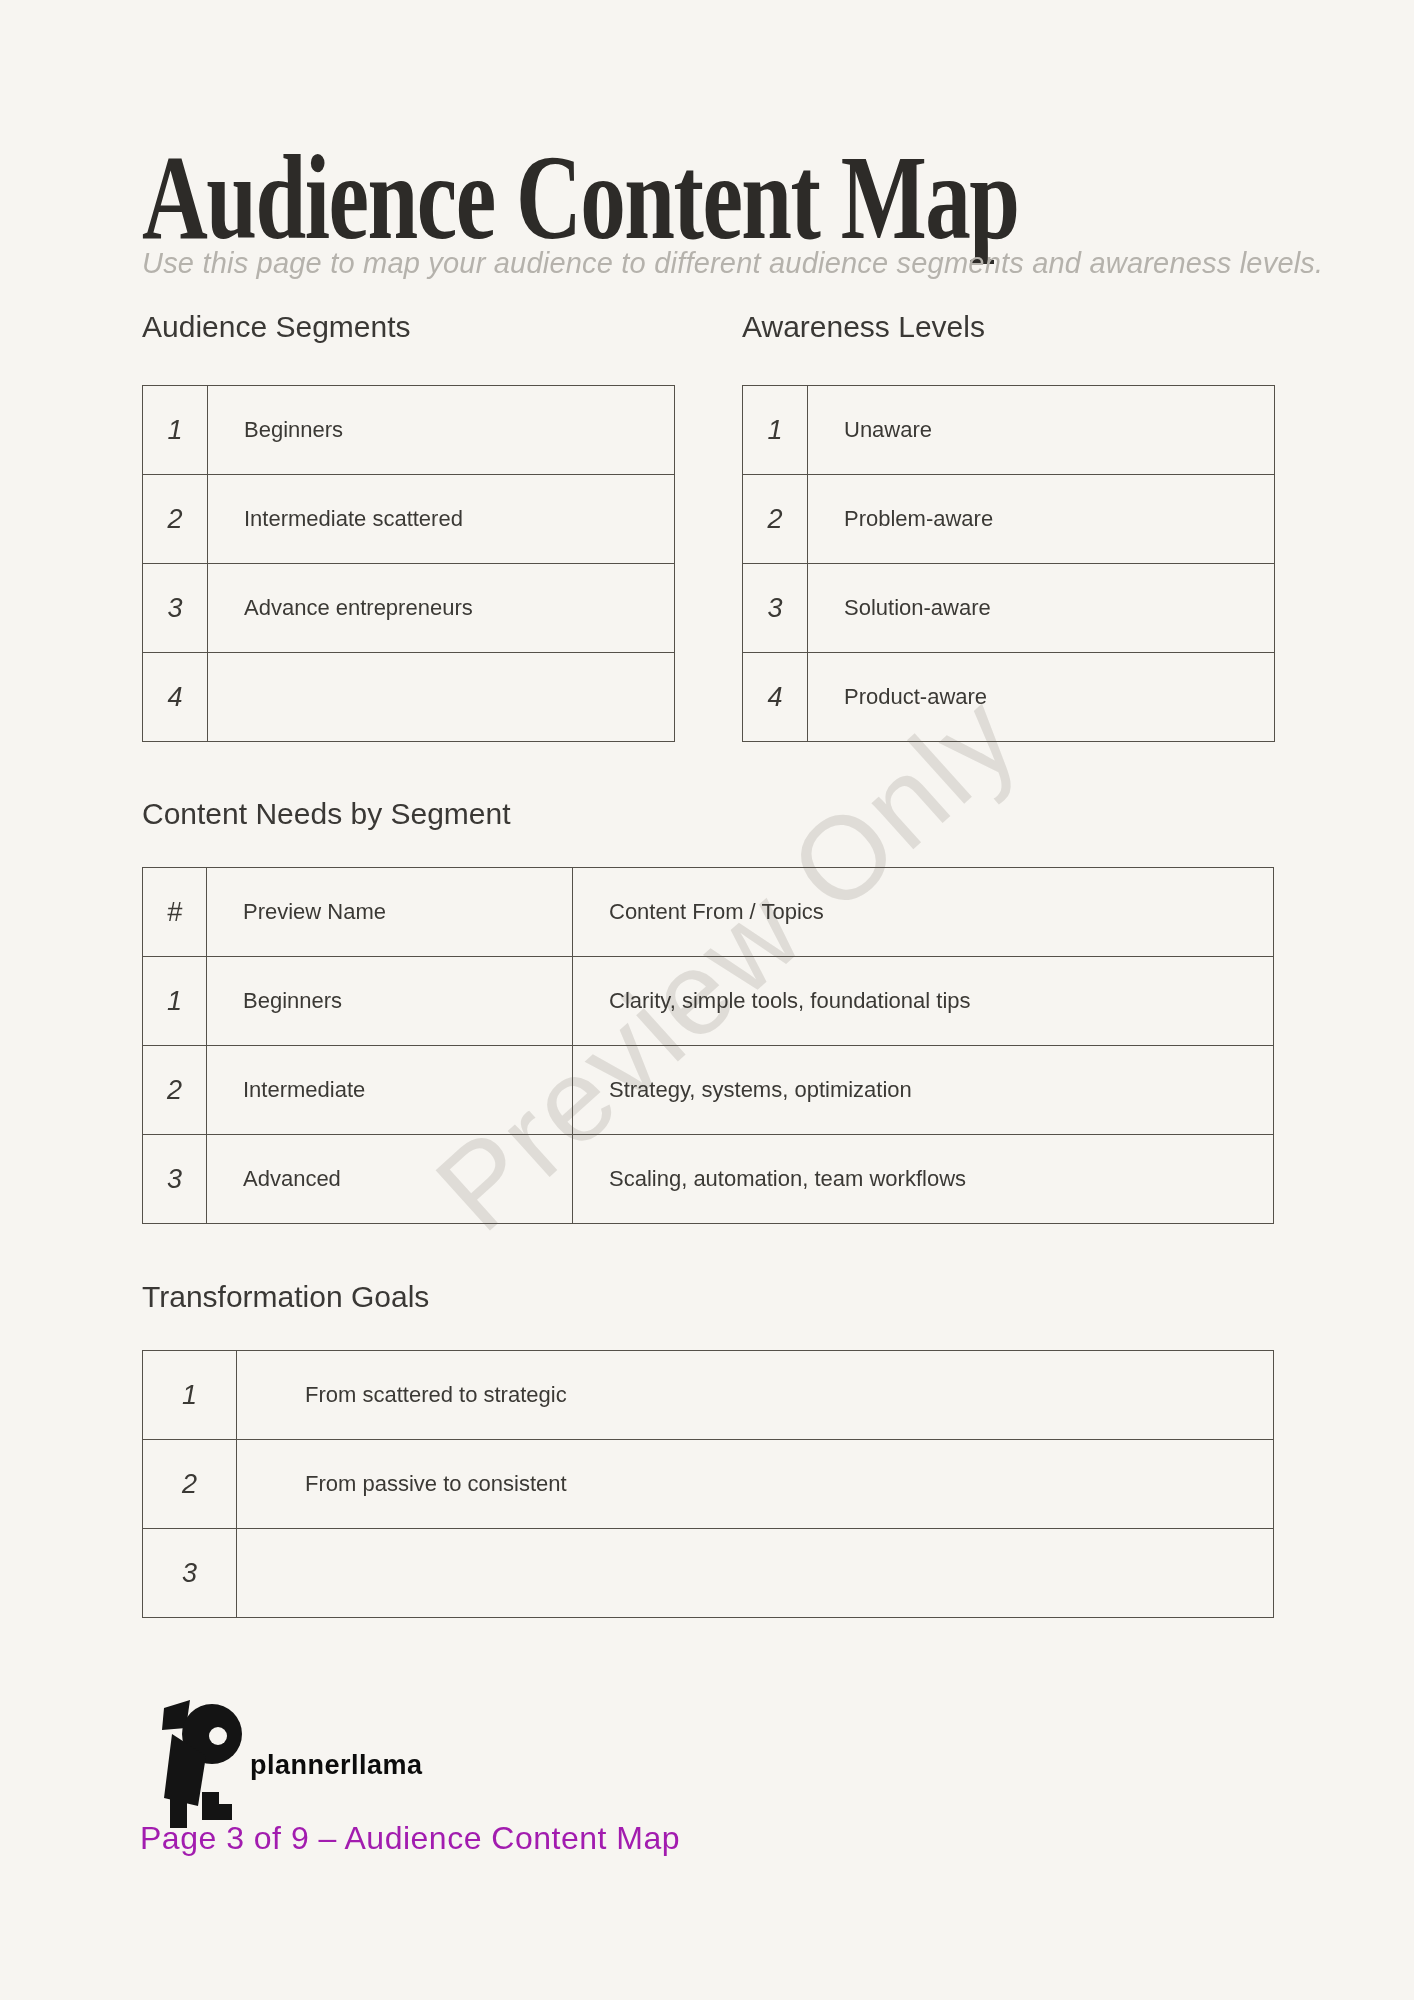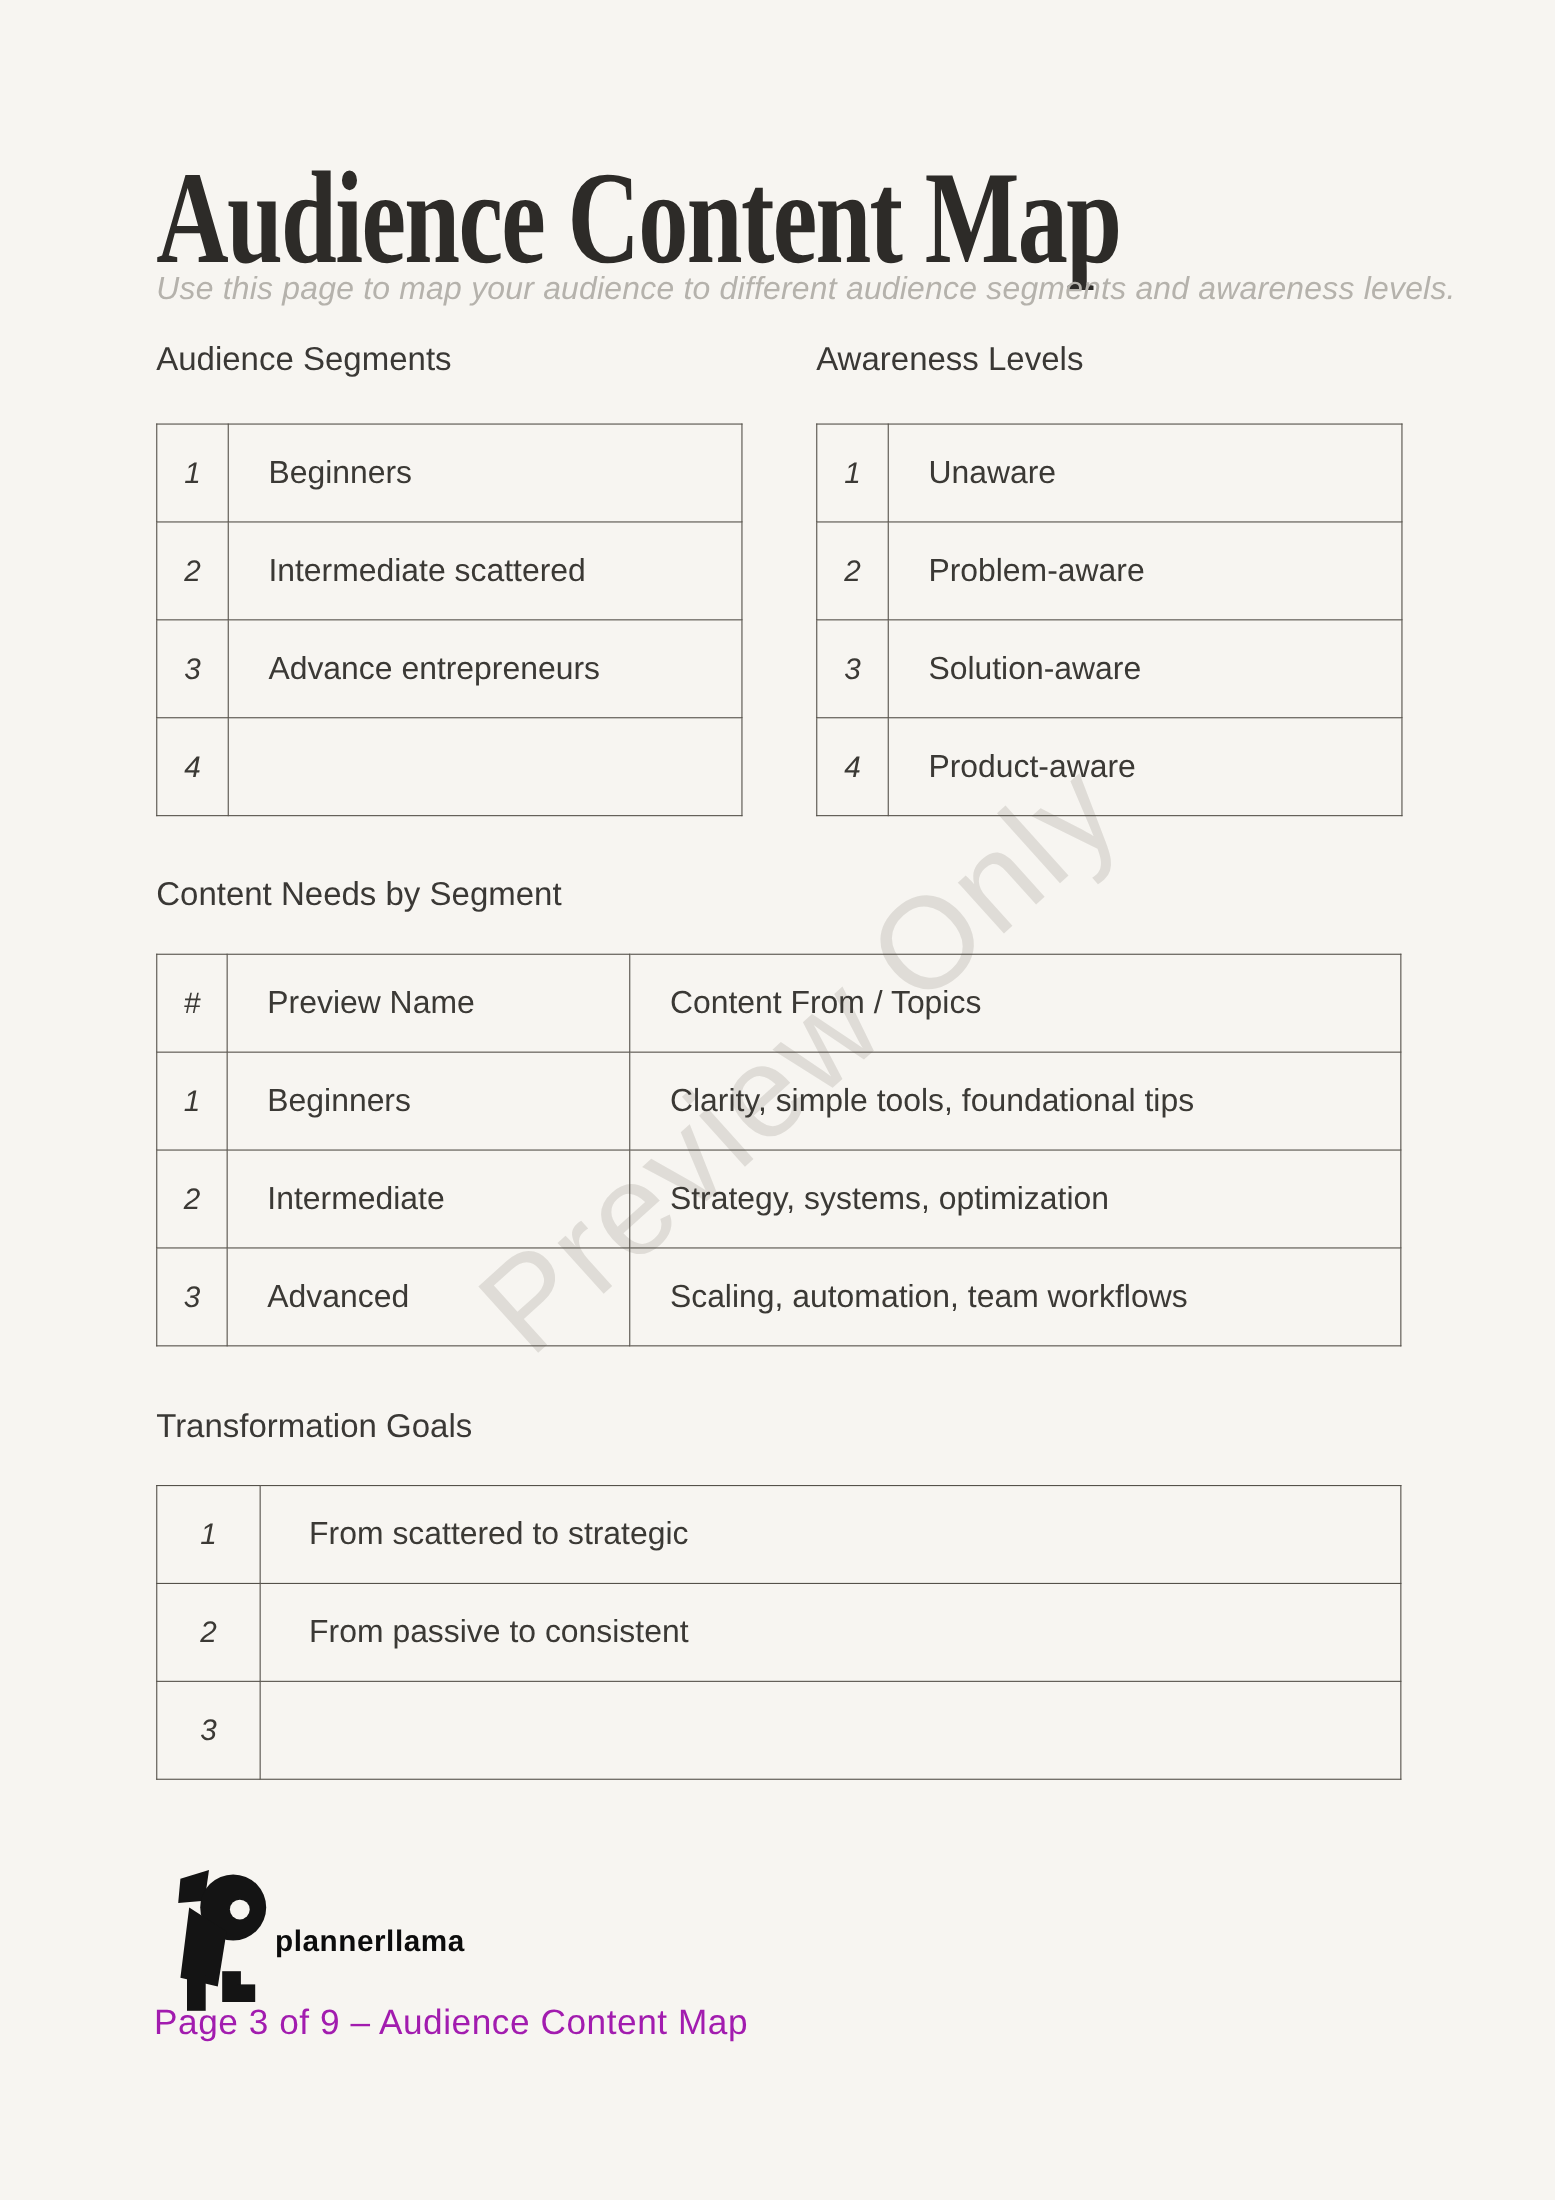--- a/index.html
+++ b/index.html
@@ -38,36 +38,36 @@
     position:absolute; font-size:30px; color:#3a3835; white-space:nowrap;
   }
   #heading-segments { left:142px; top:310px; }
   #heading-awareness { left:742px; top:310px; }
   #heading-needs { left:142px; top:797px; }
   #heading-goals { left:142px; top:1280px; }
   
   table { position:absolute; border-collapse:collapse; table-layout:fixed; }
   td {
     border:1px solid #55514a;
-    font-size:29px; color:#3b3935;
+    font-size:22px; color:#3b3935;
     height:89px; vertical-align:middle;
     padding:0 8px 0 36px; overflow:hidden; white-space:nowrap;
   }
   td.num {
     text-align:center; font-style:italic; padding:0; font-size:27px;
   }
   #seg-table  { left:142px; top:385px; width:533px; }
   #aw-table   { left:742px; top:385px; width:533px; }
   #seg-table col.c-num, #aw-table col.c-num { width:65px; }
   #needs-table { left:142px; top:867px; width:1132px; }
   #needs-table col.c-num { width:64px; }
   #needs-table col.c-seg { width:366px; }
   #goals-table { left:142px; top:1350px; width:1132px; }
   #goals-table col.c-num { width:94px; }
-  #goals-table td { padding-left:44px; }
+  #goals-table td { padding-left:68px; }
   #goals-table td.num { padding-left:0; }
   
   .logo {
     position:absolute; left:158px; top:1698px; width:86px; height:132px;
   }
   .wordmark {
     position:absolute; left:250px; top:1750px;
     font-size:27px; font-weight:800; letter-spacing:0.5px; color:#0c0c0c;
     white-space:nowrap;
   }

